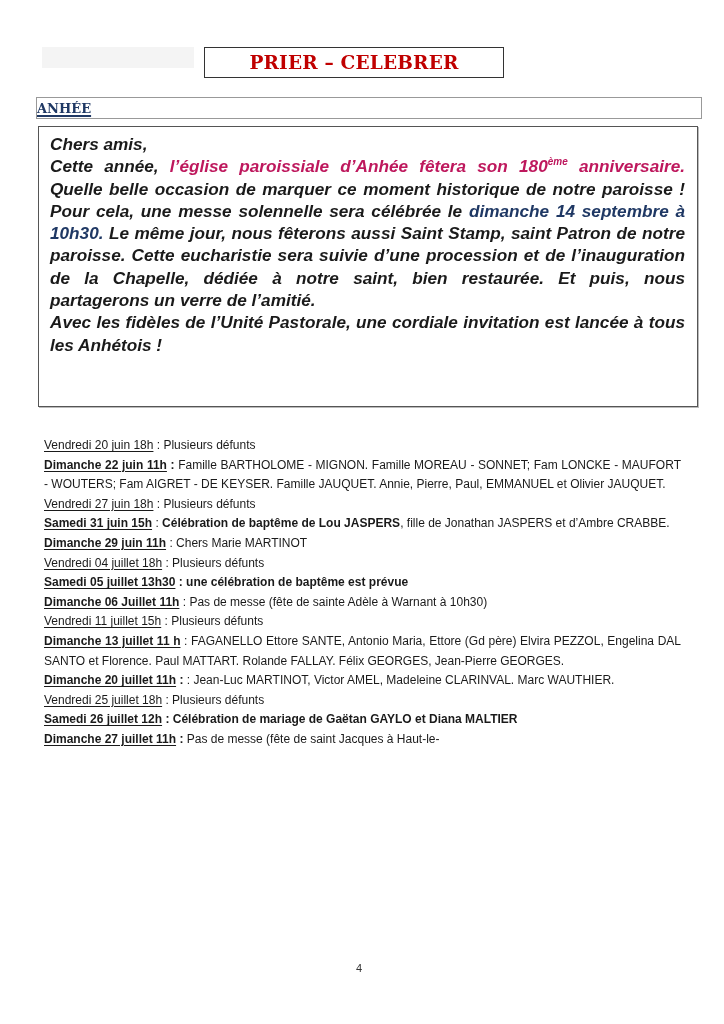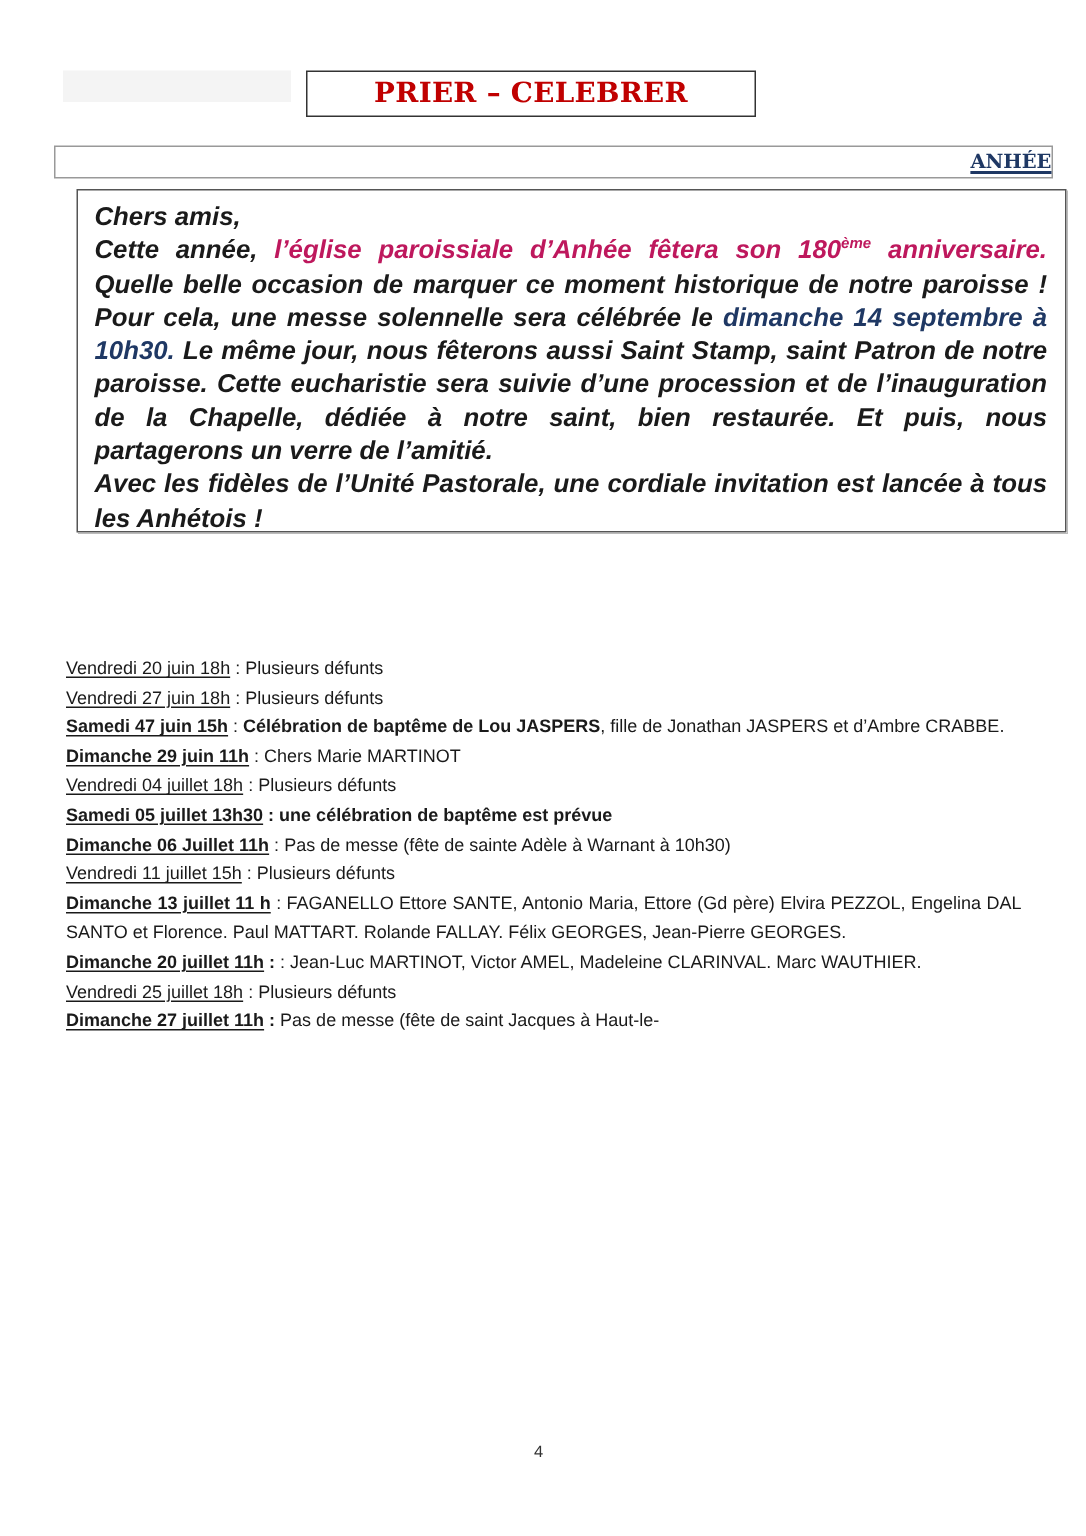--- a/index.html
+++ b/index.html
@@ -1,22 +1,22 @@
 <!DOCTYPE html>
 <html><head>
 <meta charset="utf-8">
 <style>
   html, body { margin:0; padding:0; background:#ffffff; }
   body { width:724px; height:1024px; position:relative; overflow:hidden; font-family:"Liberation Sans", sans-serif; color:#1a1a1a; }
   .grey-block { position:absolute; left:42px; top:47px; width:152px; height:21px; background:#f4f4f4; }
   .title-box { position:absolute; left:204px; top:47px; width:300px; height:31px; border:1.5px solid #333; box-sizing:border-box; text-align:center; }
   .title-box span { font-family:"DejaVu Serif", "Liberation Serif", serif; font-weight:bold; color:#c00000; font-size:18.5px; line-height:29px; letter-spacing:0.2px; }
-  .section-box { position:absolute; left:36px; top:97px; width:666px; height:22px; border:1px solid #999; box-sizing:border-box; text-align:right; }
+  .section-box { position:absolute; left:36px; top:97px; width:666px; height:22px; border:1px solid #999; box-sizing:border-box; text-align:left; }
   .section-box span { font-family:"DejaVu Serif", "Liberation Serif", serif; font-weight:bold; color:#1f3864; font-size:13px; line-height:21px; text-decoration:underline; text-decoration-thickness:1.5px; text-underline-offset:2px; }
-  .letter { position:absolute; left:51px; top:126px; width:660px; height:229px; border:1.5px solid #555; box-sizing:border-box; box-shadow:1px 1px 0 #bbb; padding:6px 12px 0 11px; }
+  .letter { position:absolute; left:38px; top:126px; width:660px; height:281px; border:1.5px solid #555; box-sizing:border-box; box-shadow:1px 1px 0 #bbb; padding:6px 12px 0 11px; }
   .letter p { margin:0; font-style:italic; font-weight:bold; font-size:17.2px; line-height:22.3px; text-align:justify; color:#1a1a1a; }
   .red { color:#be185d; }
   .blue { color:#1f3864; }
   sup.ord { font-size:10px; vertical-align:7px; line-height:0; }
   .schedule { position:absolute; left:44px; top:436px; width:637px; }
   .schedule p { margin:0; font-size:12px; line-height:19.6px; text-align:justify; color:#1a1a1a; }
   .u { text-decoration:underline; text-underline-offset:2px; }
   .b { font-weight:bold; }
   .page-num { position:absolute; left:356px; top:962px; font-size:11px; color:#333; }
 </style>
@@ -34,26 +34,28 @@
 </div>
 
 <div class="letter">
   <p>Chers amis,</p>
   <p><span>Cette année, </span><span class="red"><span>l’église paroissiale d’Anhée fêtera son 180</span><sup class="ord">ème</sup><span> anniversaire.</span></span><span> Quelle belle occasion de marquer ce moment historique de notre paroisse ! Pour cela, une messe solennelle sera célébrée le </span><span class="blue">dimanche 14 septembre à 10h30.</span><span> Le même jour, nous fêterons aussi Saint Stamp, saint Patron de notre paroisse. Cette eucharistie sera suivie d’une procession et de l’inauguration de la Chapelle, dédiée à notre saint, bien restaurée. Et puis, nous partagerons un verre de l’amitié.</span></p>
   <p>Avec les fidèles de l’Unité Pastorale, une cordiale invitation est lancée à tous les Anhétois !</p>
 </div>
 
 <div class="schedule" id="schedule">
     <p><span class="u">Vendredi 20 juin 18h</span><span> : </span><span>Plusieurs défunts</span></p>
+    <p><span class="u b">Dimanche 22 juin 11h</span><span class="b"> : </span><span>Famille BARTHOLOME - MIGNON. Famille MOREAU - SONNET; Fam LONCKE - MAUFORT - WOUTERS; Fam AIGRET - DE KEYSER. Famille JAUQUET. Annie, Pierre, Paul, EMMANUEL et Olivier JAUQUET.</span></p>
     <p><span class="u">Vendredi 27 juin 18h</span><span> : </span><span>Plusieurs défunts</span></p>
-    <p><span class="u b">Samedi 47 juin 15h</span><span> : </span><span class="b">Célébration de baptême de Lou JASPERS</span><span>, fille de Jonathan JASPERS et d’Ambre CRABBE.</span></p>
+    <p><span class="u b">Samedi 31 juin 15h</span><span> : </span><span class="b">Célébration de baptême de Lou JASPERS</span><span>, fille de Jonathan JASPERS et d’Ambre CRABBE.</span></p>
     <p><span class="u b">Dimanche 29 juin 11h</span><span> : </span><span>Chers Marie MARTINOT</span></p>
     <p><span class="u">Vendredi 04 juillet 18h</span><span> : </span><span>Plusieurs défunts</span></p>
     <p><span class="u b">Samedi 05 juillet 13h30</span><span class="b"> : </span><span class="b">une célébration de baptême est prévue</span></p>
     <p><span class="u b">Dimanche 06 Juillet 11h</span><span> : </span><span>Pas de messe (fête de sainte Adèle à Warnant à 10h30)</span></p>
     <p><span class="u">Vendredi 11 juillet 15h</span><span> : </span><span>Plusieurs défunts</span></p>
     <p><span class="u b">Dimanche 13 juillet 11 h</span><span> : </span><span>FAGANELLO Ettore SANTE, Antonio Maria, Ettore (Gd père) Elvira PEZZOL, Engelina DAL SANTO et Florence. Paul MATTART. Rolande FALLAY. Félix GEORGES, Jean-Pierre GEORGES.</span></p>
     <p><span class="u b">Dimanche 20 juillet 11h</span><span class="b"> : </span><span>: Jean-Luc MARTINOT, Victor AMEL, Madeleine CLARINVAL. Marc WAUTHIER.</span></p>
     <p><span class="u">Vendredi 25 juillet 18h</span><span> : </span><span>Plusieurs défunts</span></p>
+    <p><span class="u b">Samedi 26 juillet 12h</span><span class="b"> : </span><span class="b">Célébration de mariage de Gaëtan GAYLO et Diana MALTIER</span></p>
     <p><span class="u b">Dimanche 27 juillet 11h</span><span class="b"> : </span><span>Pas de messe (fête de saint Jacques à Haut-le-</span></p>
   </div>
 
 <div class="page-num">4</div>
 
 </body></html>

